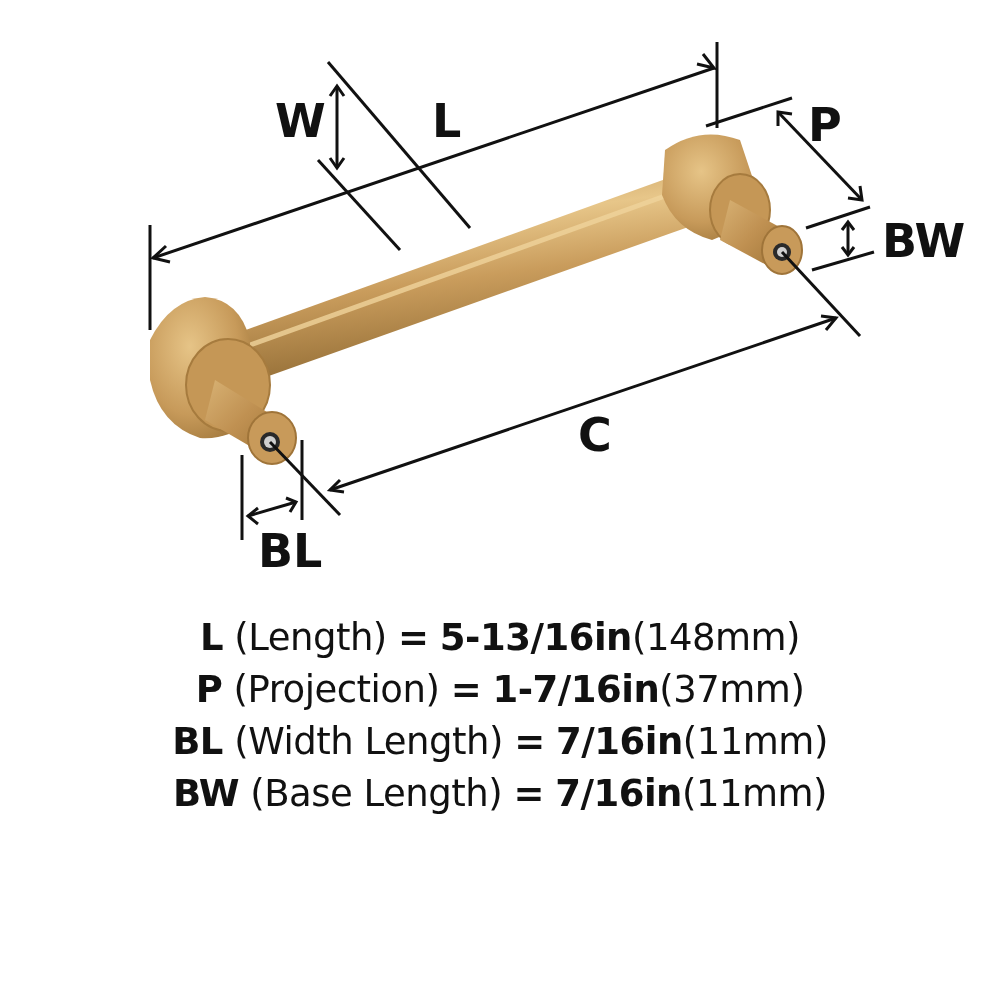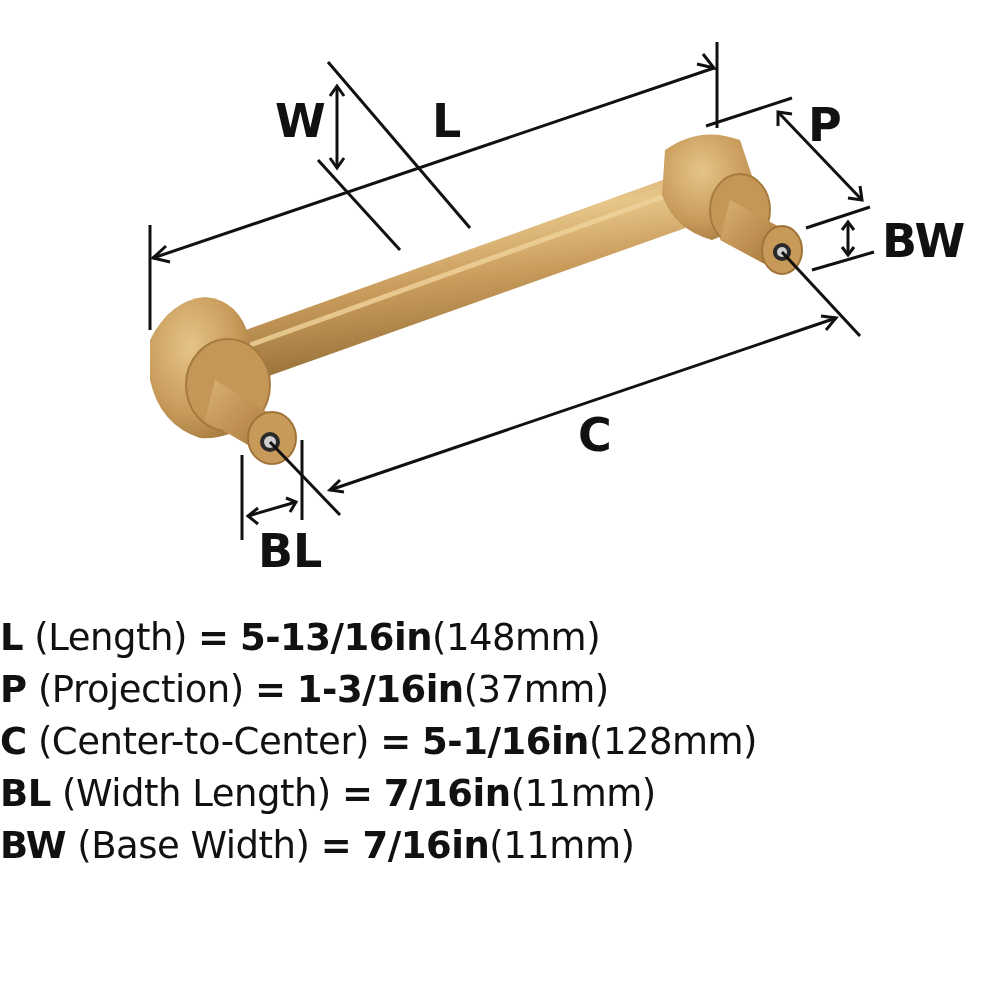--- a/index.html
+++ b/index.html
@@ -1,20 +1,20 @@
 <!DOCTYPE html>
 <html><head>
 <meta charset="utf-8">
 <style>
   html, body { margin: 0; padding: 0; background: #ffffff; }
   body { width: 1000px; height: 1000px; position: relative; overflow: hidden; font-family: "DejaVu Sans", sans-serif; color: #111; }
   #diagram { position: absolute; left: 0; top: 0; width: 1000px; height: 600px; }
   .dim-label { position: absolute; font-family: "DejaVu Sans", sans-serif; font-weight: bold; font-size: 46px; color: #111; line-height: 1; }
   #specs { position: absolute; left: 0; top: 612px; width: 1000px; }
-  .spec-row { text-align: left; font-size: 37px; height: 52px; line-height: 52px; white-space: nowrap; letter-spacing: -0.5px; }
+  .spec-row { text-align: center; font-size: 37px; height: 52px; line-height: 52px; white-space: nowrap; letter-spacing: -0.5px; }
   .spec-row .abbr { font-weight: bold; }
   .spec-row .name { font-weight: normal; }
   .spec-row .eq { font-weight: bold; }
   .spec-row .imp { font-weight: bold; }
   .spec-row .met { font-weight: normal; }
 </style>
 </head>
 <body>
 
 <div id="diagram">
@@ -112,33 +112,27 @@
   <div class="spec-row">
     <span class="abbr">L</span>
     <span class="name">(Length)</span>
     <span class="eq">=</span>
     <span class="imp">5-13/16in</span><span class="met">(148mm)</span>
   </div>
   <div class="spec-row">
     <span class="abbr">P</span>
     <span class="name">(Projection)</span>
     <span class="eq">=</span>
-    <span class="imp">1-3/16in</span><span class="met">(37mm)</span>
-  </div>
-  <div class="spec-row">
-    <span class="abbr">C</span>
-    <span class="name">(Center-to-Center)</span>
-    <span class="eq">=</span>
-    <span class="imp">5-1/16in</span><span class="met">(128mm)</span>
+    <span class="imp">1-7/16in</span><span class="met">(37mm)</span>
   </div>
   <div class="spec-row">
     <span class="abbr">BL</span>
     <span class="name">(Width Length)</span>
     <span class="eq">=</span>
     <span class="imp">7/16in</span><span class="met">(11mm)</span>
   </div>
   <div class="spec-row">
     <span class="abbr">BW</span>
-    <span class="name">(Base Width)</span>
+    <span class="name">(Base Length)</span>
     <span class="eq">=</span>
     <span class="imp">7/16in</span><span class="met">(11mm)</span>
   </div>
 </div>
 
 </body></html>

